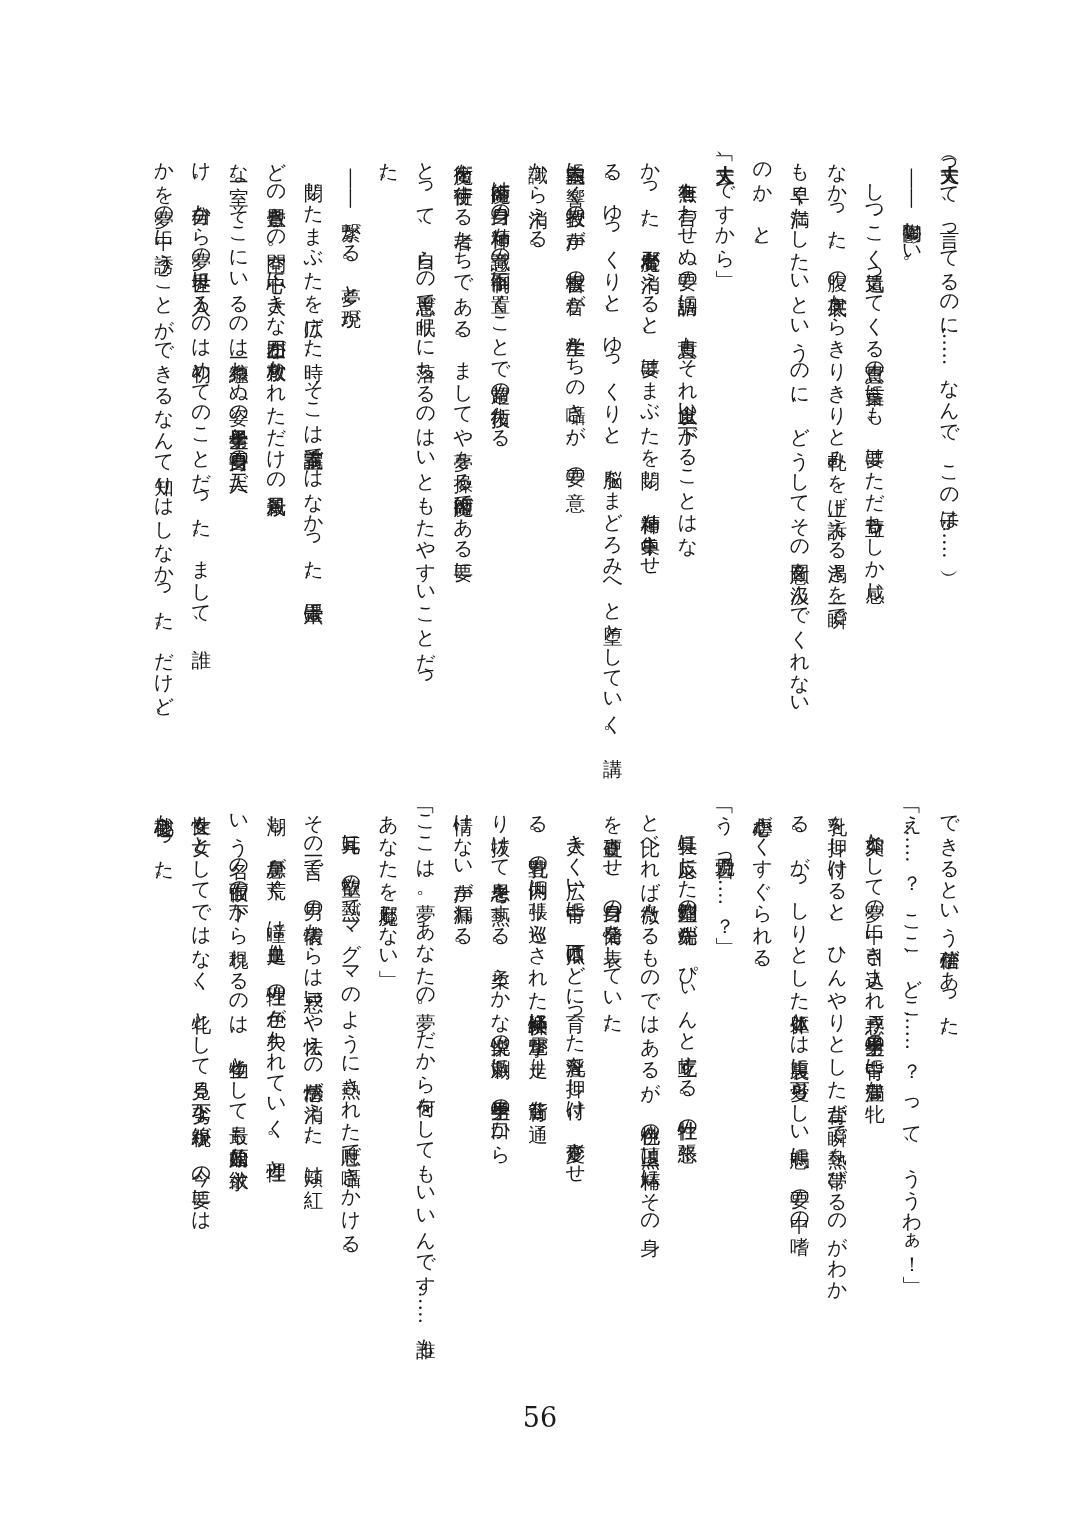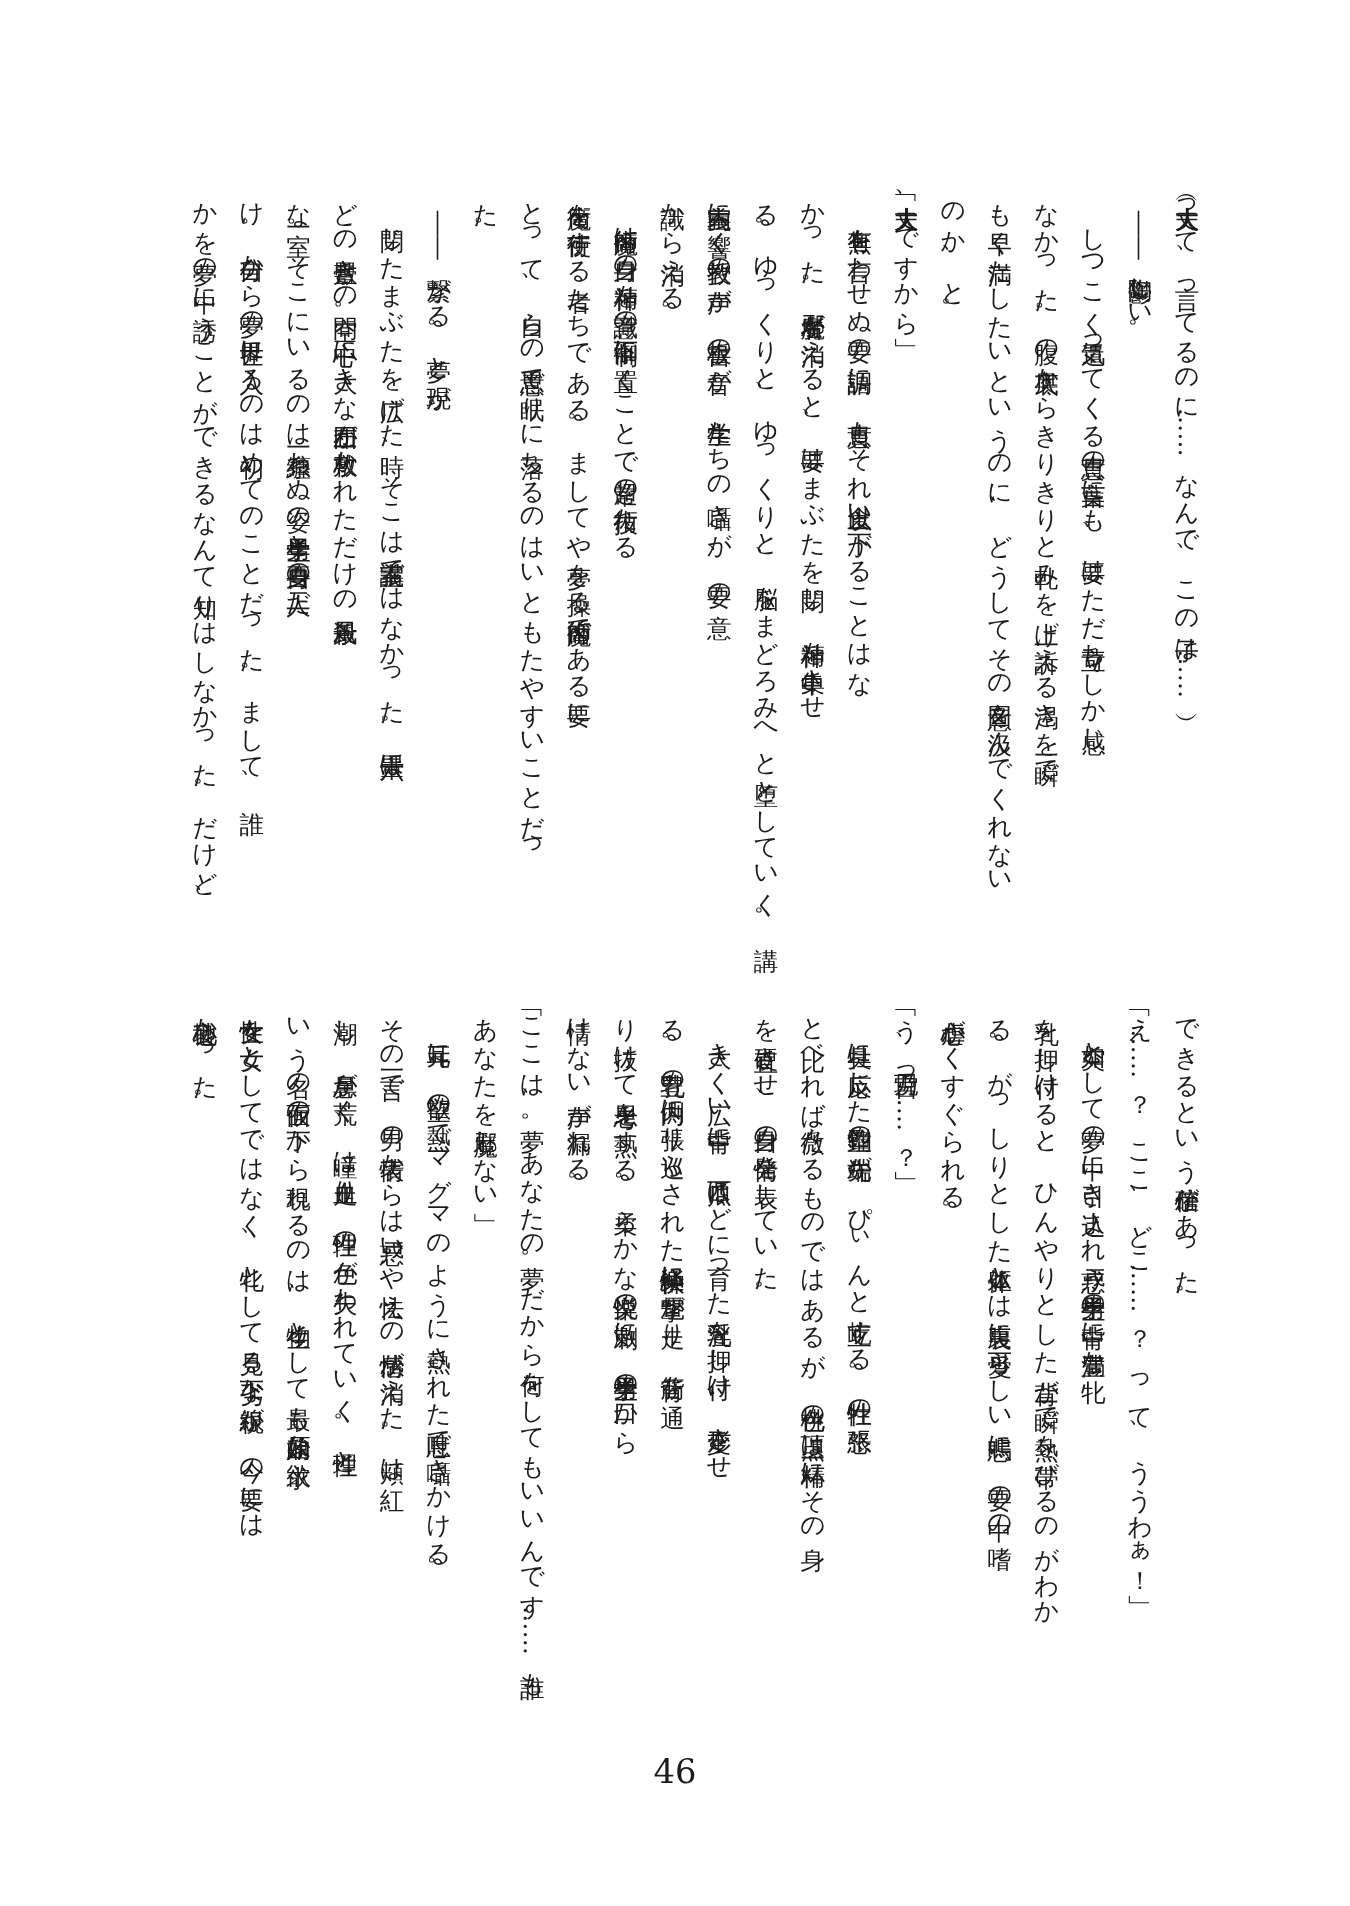--- a/index.html
+++ b/index.html
@@ -103,15 +103,15 @@
       <div class="line">「ここは、夢。あなたの夢。だから何をしてもいいんです……誰も</div>
       <div class="line">あなたを邪魔しない」</div>
       <div class="line">　耳元に、欲望の熱でマグマのように熱された吐息で囁きかける。</div>
       <div class="line">その一言で、男の表情からは戸惑いや怯えの感情が消えた。頬は紅</div>
       <div class="line">潮し、鼻息が荒く、瞳は血走り、理性の色が失われていく。理性と</div>
       <div class="line">いう名の仮面の下から現れるのは、生物として最も原始的な欲求。</div>
       <div class="line">女性を女としてではなく、牝として見る下劣な視線が、今の要には</div>
       <div class="line">心地良かった。</div>
     </div>
 
-  <div class="page-number">46</div>
+  <div class="page-number">56</div>
 
 </div>
 
 </body></html>

